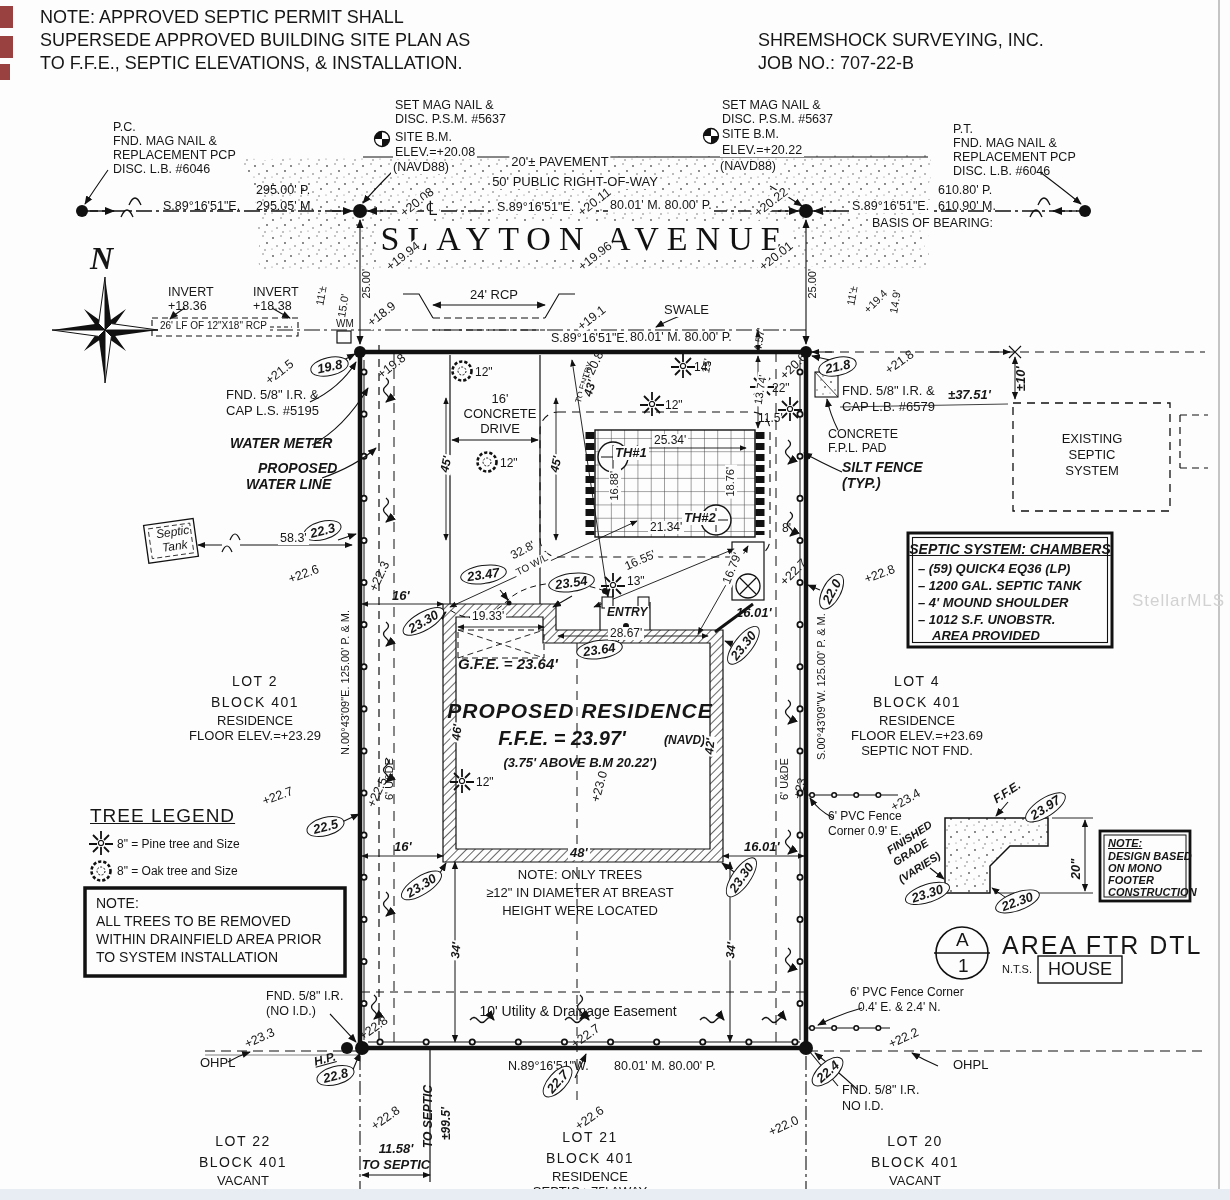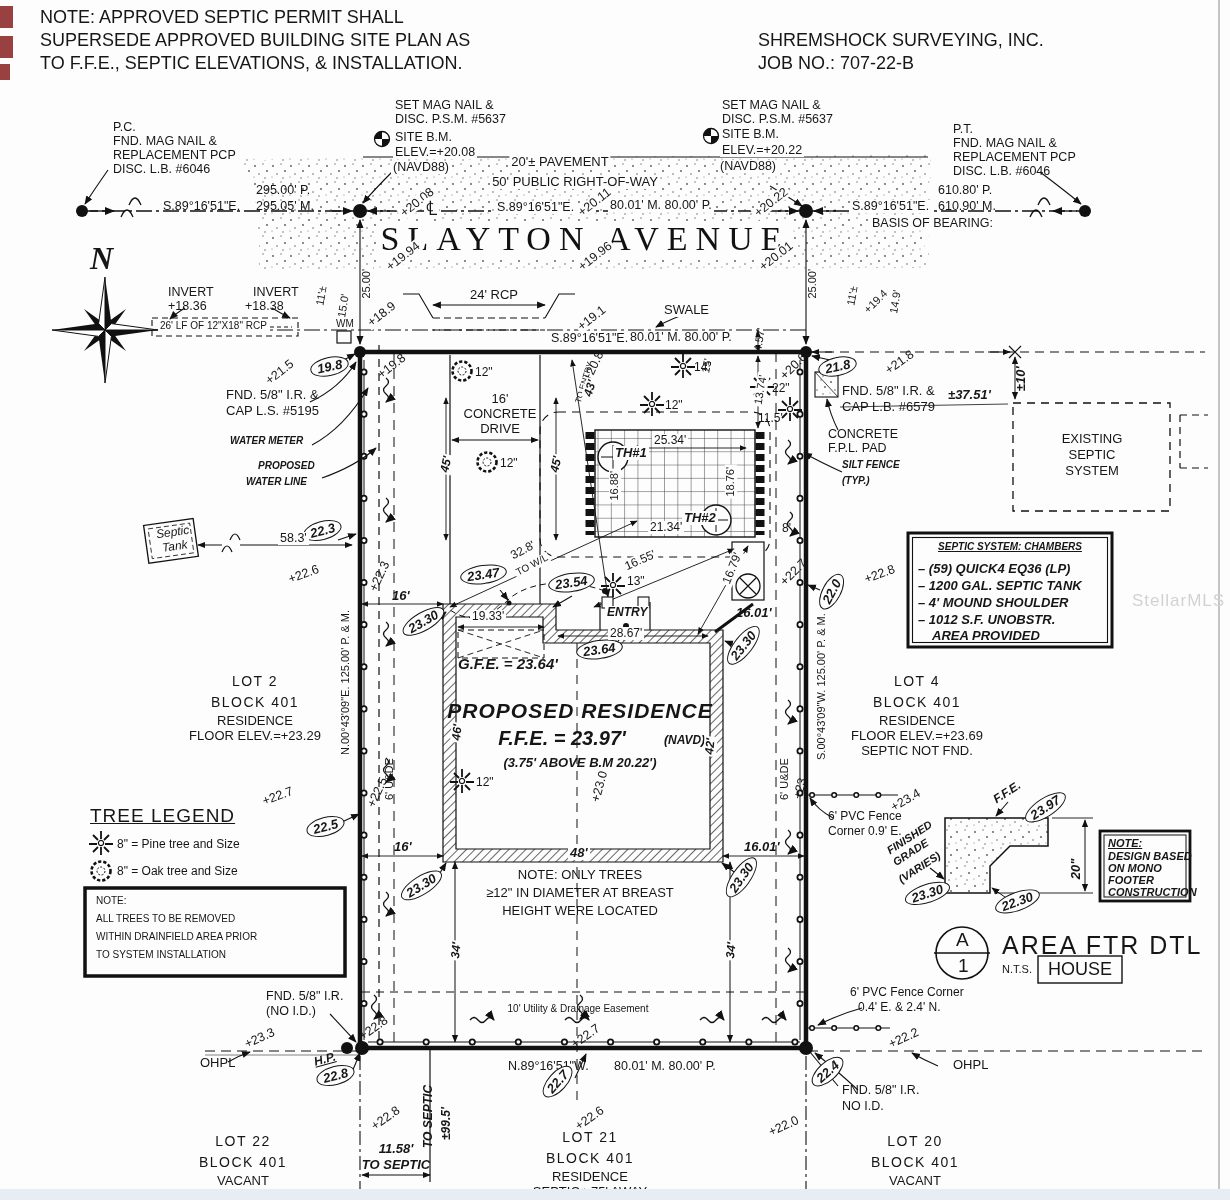--- a/index.html
+++ b/index.html
@@ -3,21 +3,21 @@
 <meta charset="utf-8">
 <style>
   html,body{margin:0;padding:0;background:#fff}
   #plan{position:relative;width:1230px;height:1200px;background:#fdfdfd;
         font-family:"Liberation Sans",sans-serif;color:#161616;overflow:hidden}
   #plan svg{position:absolute;left:0;top:0}
   .lb{position:absolute;white-space:nowrap;font-size:12.5px;line-height:1.05;color:#161616}
   .bi{font-style:italic;font-weight:bold}
   .wbg{background:#fdfdfd;padding:0 2px}
   .s10{font-size:10px}.s11{font-size:11px}.s12{font-size:12px}.s13{font-size:13px}
-  .s14{font-size:10px}.s15{font-size:15px}.s16{font-size:18px}
+  .s14{font-size:14px}.s15{font-size:15px}.s16{font-size:18px}
   .s18{font-size:14px;letter-spacing:1.5px}.s21{font-size:21px;letter-spacing:1px}
   .s20{font-size:20px}.s25{font-size:25px;letter-spacing:2px}
   .serif{font-family:"Liberation Serif",serif}
   .und{text-decoration:underline}
   .ov{position:absolute;border:1.6px solid #161616;border-radius:50%;padding:1px 6px;
       font:italic bold 13px "Liberation Sans",sans-serif;background:#fdfdfd;white-space:nowrap}
   .avenue{font-size:34px;letter-spacing:8px;color:#111}
   .wmk{color:#d2d2d2;font-size:17px;letter-spacing:1px}
   .redmark{position:absolute;background:#8b2626;opacity:.88}
   .bluestrip{position:absolute;left:0;bottom:0;width:100%;height:11px;background:#e7edf3}
@@ -396,21 +396,21 @@
 <span class="lb" style="left:938px;top:184px">610.80' P.</span>
 <span class="lb" style="left:938px;top:200px">610.90' M.</span>
 <span class="lb wbg" style="left:850px;top:200px">S.89°16'51"E.</span>
 <span class="lb wbg" style="left:870px;top:217px">BASIS OF BEARING:</span>
 
 <span class="lb serif" style="left:90px;top:242px;font-size:32px;font-weight:bold;font-style:italic">N</span>
 
 <span class="lb" style="left:168px;top:286px">INVERT</span>
 <span class="lb" style="left:168px;top:300px">+18.36</span>
 <span class="lb" style="left:253px;top:286px">INVERT</span>
-<span class="lb" style="left:245px;top:300px">+18.38</span>
+<span class="lb" style="left:253px;top:300px">+18.38</span>
 <span class="lb s10 wbg" style="left:158px;top:321px">26' LF OF 12"X18" RCP</span>
 <span class="lb s13 wbg" style="left:468px;top:288px">24' RCP</span>
 <span class="lb wbg" style="left:364px;top:308px;transform:rotate(-38deg)">+18.9</span>
 <span class="lb s10" style="left:336px;top:319px">WM</span>
 
 <span class="lb s13 wbg" style="left:662px;top:303px">SWALE</span>
 <span class="lb wbg" style="left:574px;top:312px;transform:rotate(-38deg)">+19.1</span>
 <span class="lb wbg" style="left:549px;top:332px">S.89°16'51"E.</span>
 <span class="lb wbg" style="left:628px;top:331px">80.01' M. 80.00' P.</span>
 

